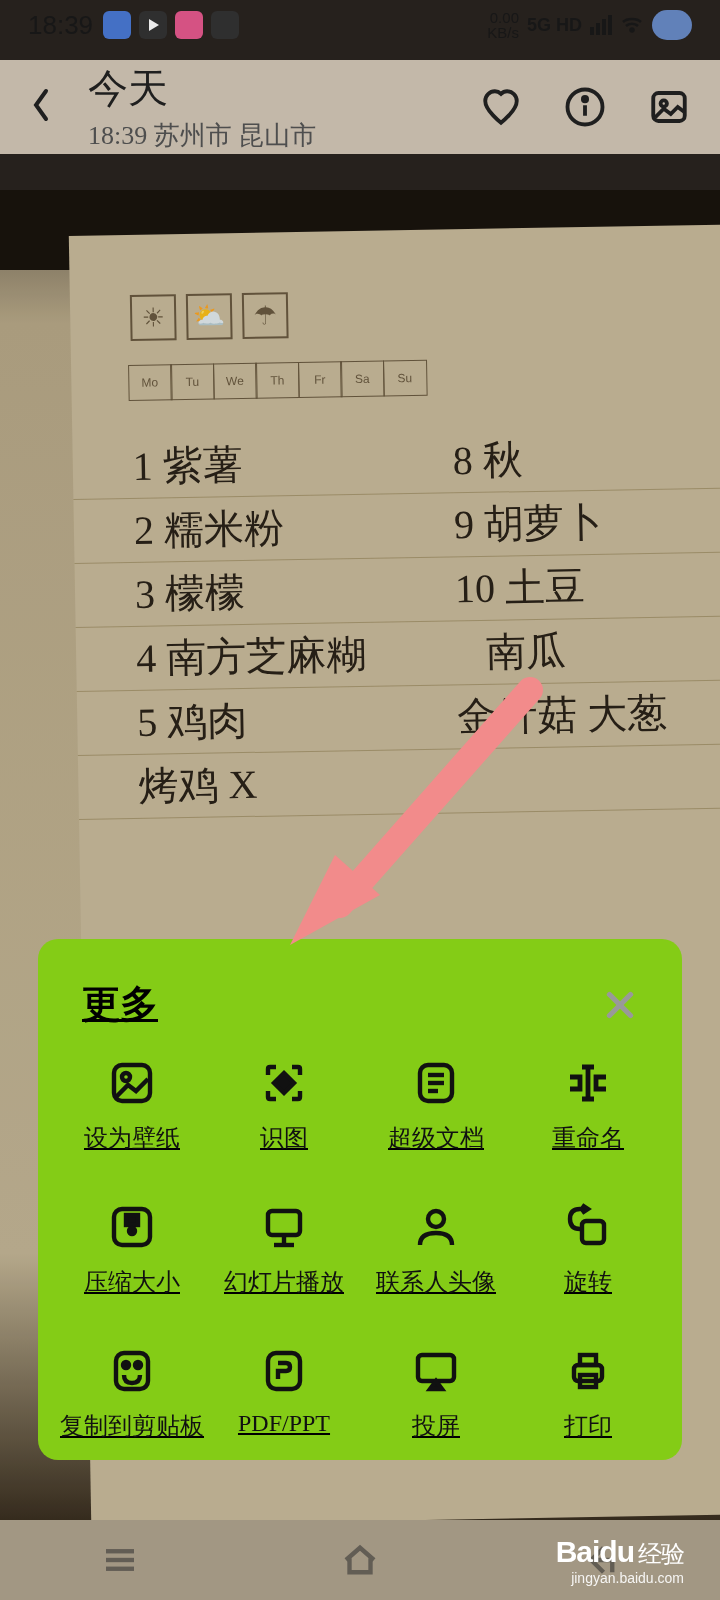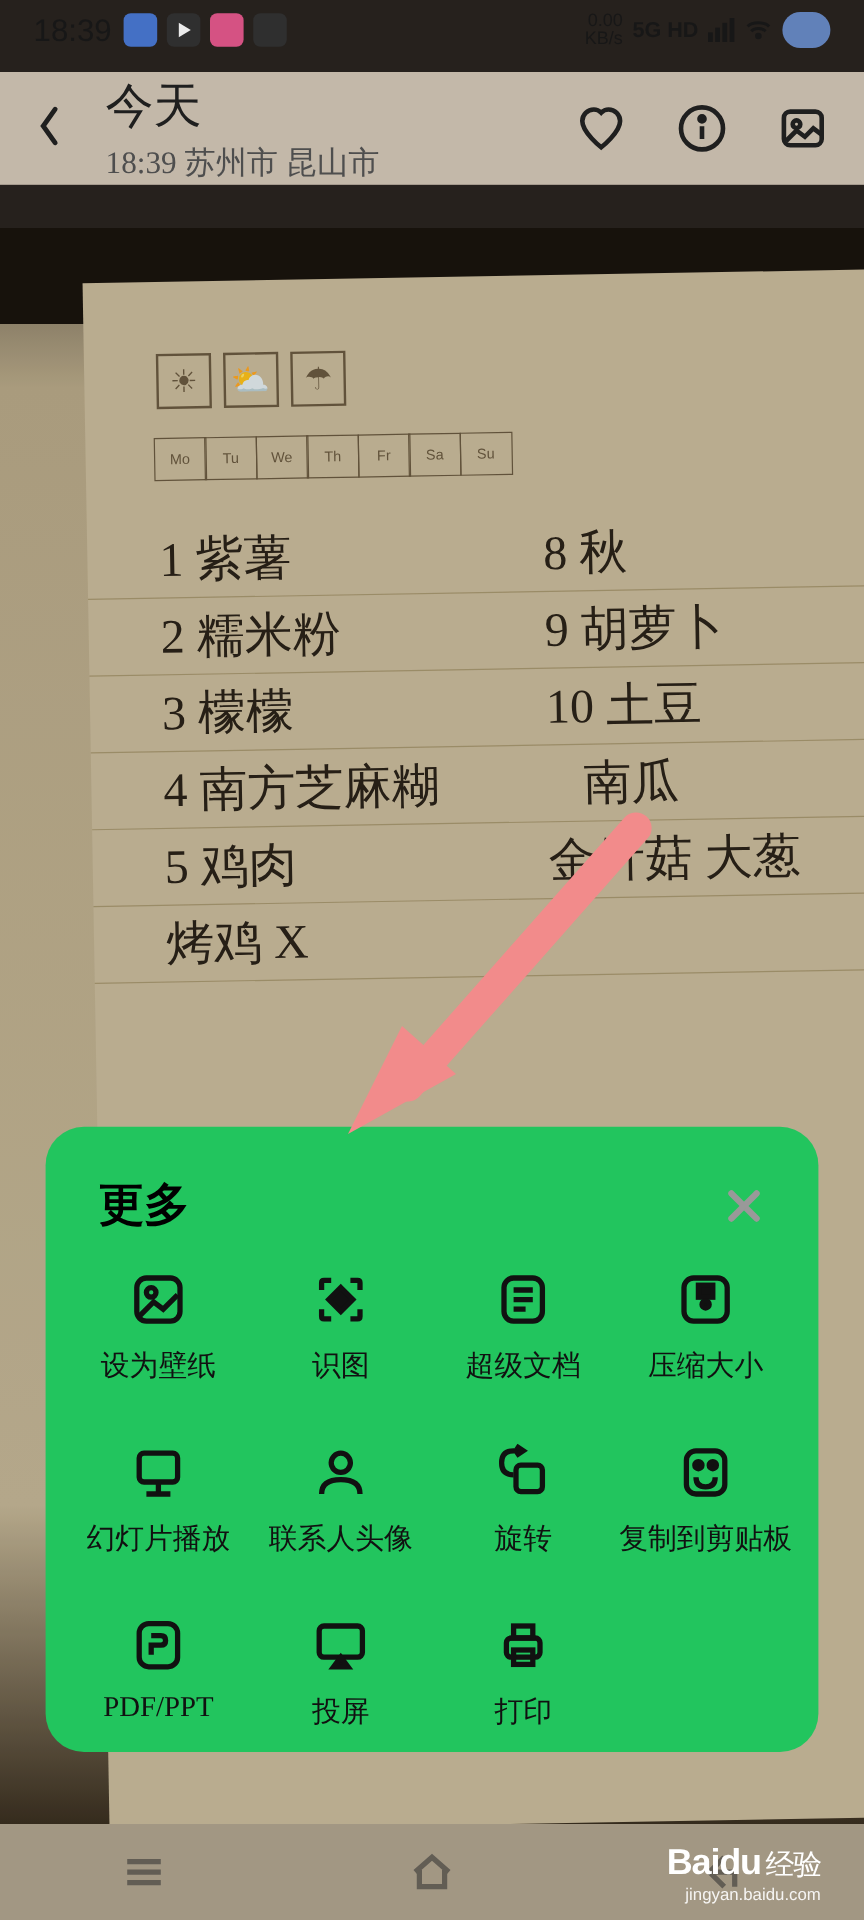--- a/index.html
+++ b/index.html
@@ -53,21 +53,21 @@
   
   
   .nav { position: absolute; bottom: 0; left: 0; right: 0; height: 80px; background: #b0a48f; display: flex; align-items: center; justify-content: space-around; z-index: 4; }
   .nav svg { width: 42px; height: 42px; opacity: 0.55; }
   .watermark { position: absolute; bottom: 14px; right: 36px; z-index: 20; color: #fff; text-align: right; }
   .watermark .b1 { font-size: 30px; font-weight: 700; letter-spacing: -1px; }
   .watermark .b1 .jy { font-size: 24px; font-weight: 400; margin-left: 4px; }
   .watermark .b2 { font-size: 14px; opacity: 0.9; }
   
   
-  .sheet { position: absolute; left: 38px; right: 38px; bottom: 140px; background: #22c55e; border-radius: 32px; z-index: 12; padding: 40px 18px 18px; }
+  .sheet { position: absolute; left: 38px; right: 38px; bottom: 140px; background: #84cc16; border-radius: 20px; z-index: 12; padding: 40px 18px 18px; text-decoration: underline; }
   .sheet-header { display: flex; justify-content: space-between; align-items: center; padding: 0 26px 28px; }
   .sheet-title { font-size: 38px; font-family: "Kaiti","STKaiti", cursive; font-weight: 600; }
   .close-x { width: 36px; height: 36px; color: #999; }
   .grid { display: grid; grid-template-columns: repeat(4, 1fr); row-gap: 48px; }
   .grid-item { display: flex; flex-direction: column; align-items: center; gap: 14px; cursor: pointer; }
   .grid-item .ic { width: 50px; height: 50px; display: flex; align-items: center; justify-content: center; }
   .grid-item .ic svg { width: 48px; height: 48px; }
   .grid-item .lbl { font-size: 24px; font-family: "Kaiti","STKaiti", cursive; color: #111; text-align: center; }
 </style>
 </head>
@@ -220,20 +220,31 @@
       <div class="grid-item">
         <div class="ic">
             <svg viewBox="0 0 24 24" fill="none" stroke="#111" stroke-width="2.2">
               <rect x="4" y="3" width="16" height="18" rx="4"></rect>
               <line x1="8" y1="8" x2="16" y2="8"></line>
               <line x1="8" y1="12" x2="16" y2="12"></line>
               <line x1="8" y1="16" x2="13" y2="16"></line>
             </svg>
           </div>
         <div class="lbl">超级文档</div>
+      </div>
+      <div class="grid-item">
+        <div class="ic">
+            <svg viewBox="0 0 24 24" fill="none" stroke="#111" stroke-width="2.4">
+              <line x1="12" y1="4" x2="12" y2="20"></line>
+              <path d="M9 4 H15 M9 20 H15"></path>
+              <path d="M3 9 H8 V15 H3"></path>
+              <path d="M21 9 H16 V15 H21"></path>
+            </svg>
+          </div>
+        <div class="lbl">重命名</div>
       </div>
       <div class="grid-item">
         <div class="ic">
             <svg viewBox="0 0 24 24" fill="none" stroke="#111" stroke-width="2.2">
               <rect x="3" y="3" width="18" height="18" rx="4"></rect>
               <rect x="9" y="6" width="6" height="5" fill="#111"></rect>
               <circle cx="12" cy="14" r="1.5" fill="#111"></circle>
             </svg>
           </div>
         <div class="lbl">压缩大小</div>

